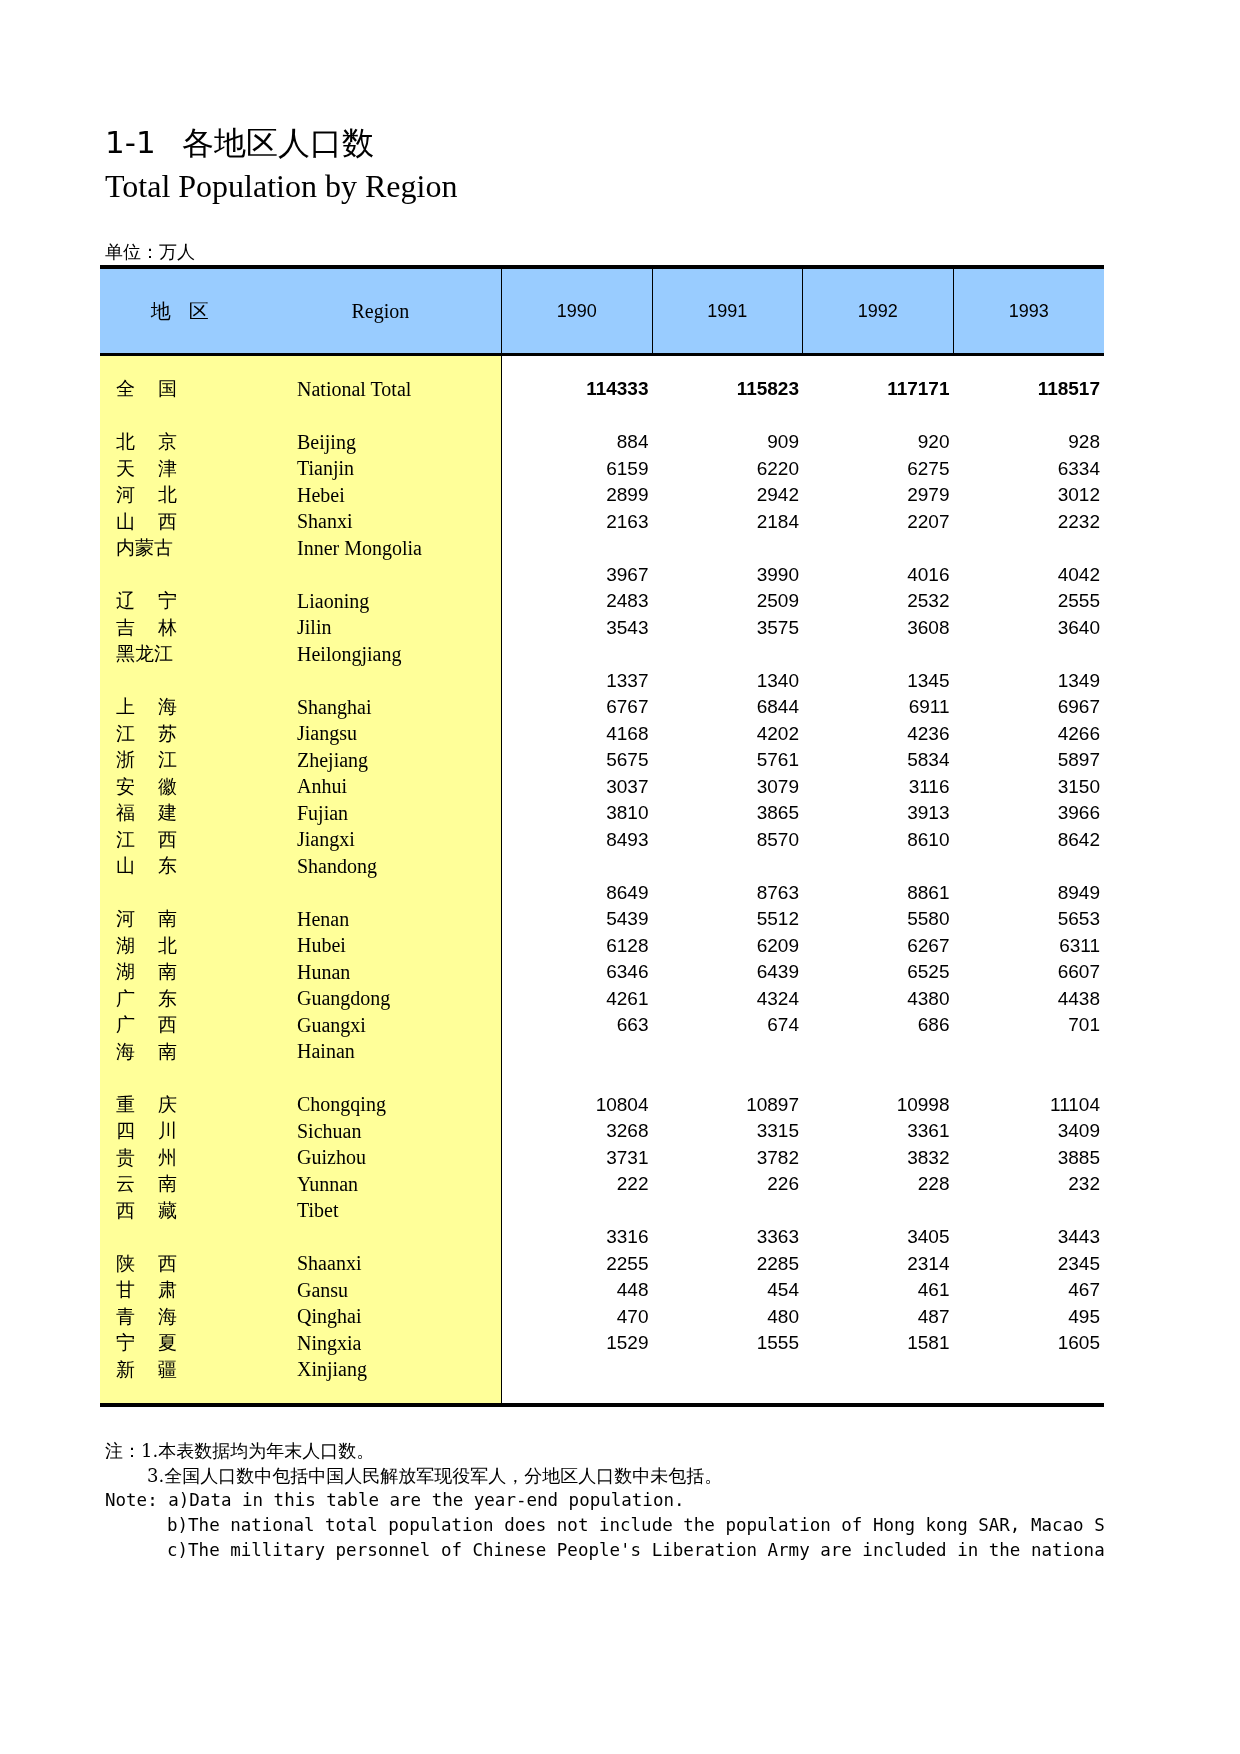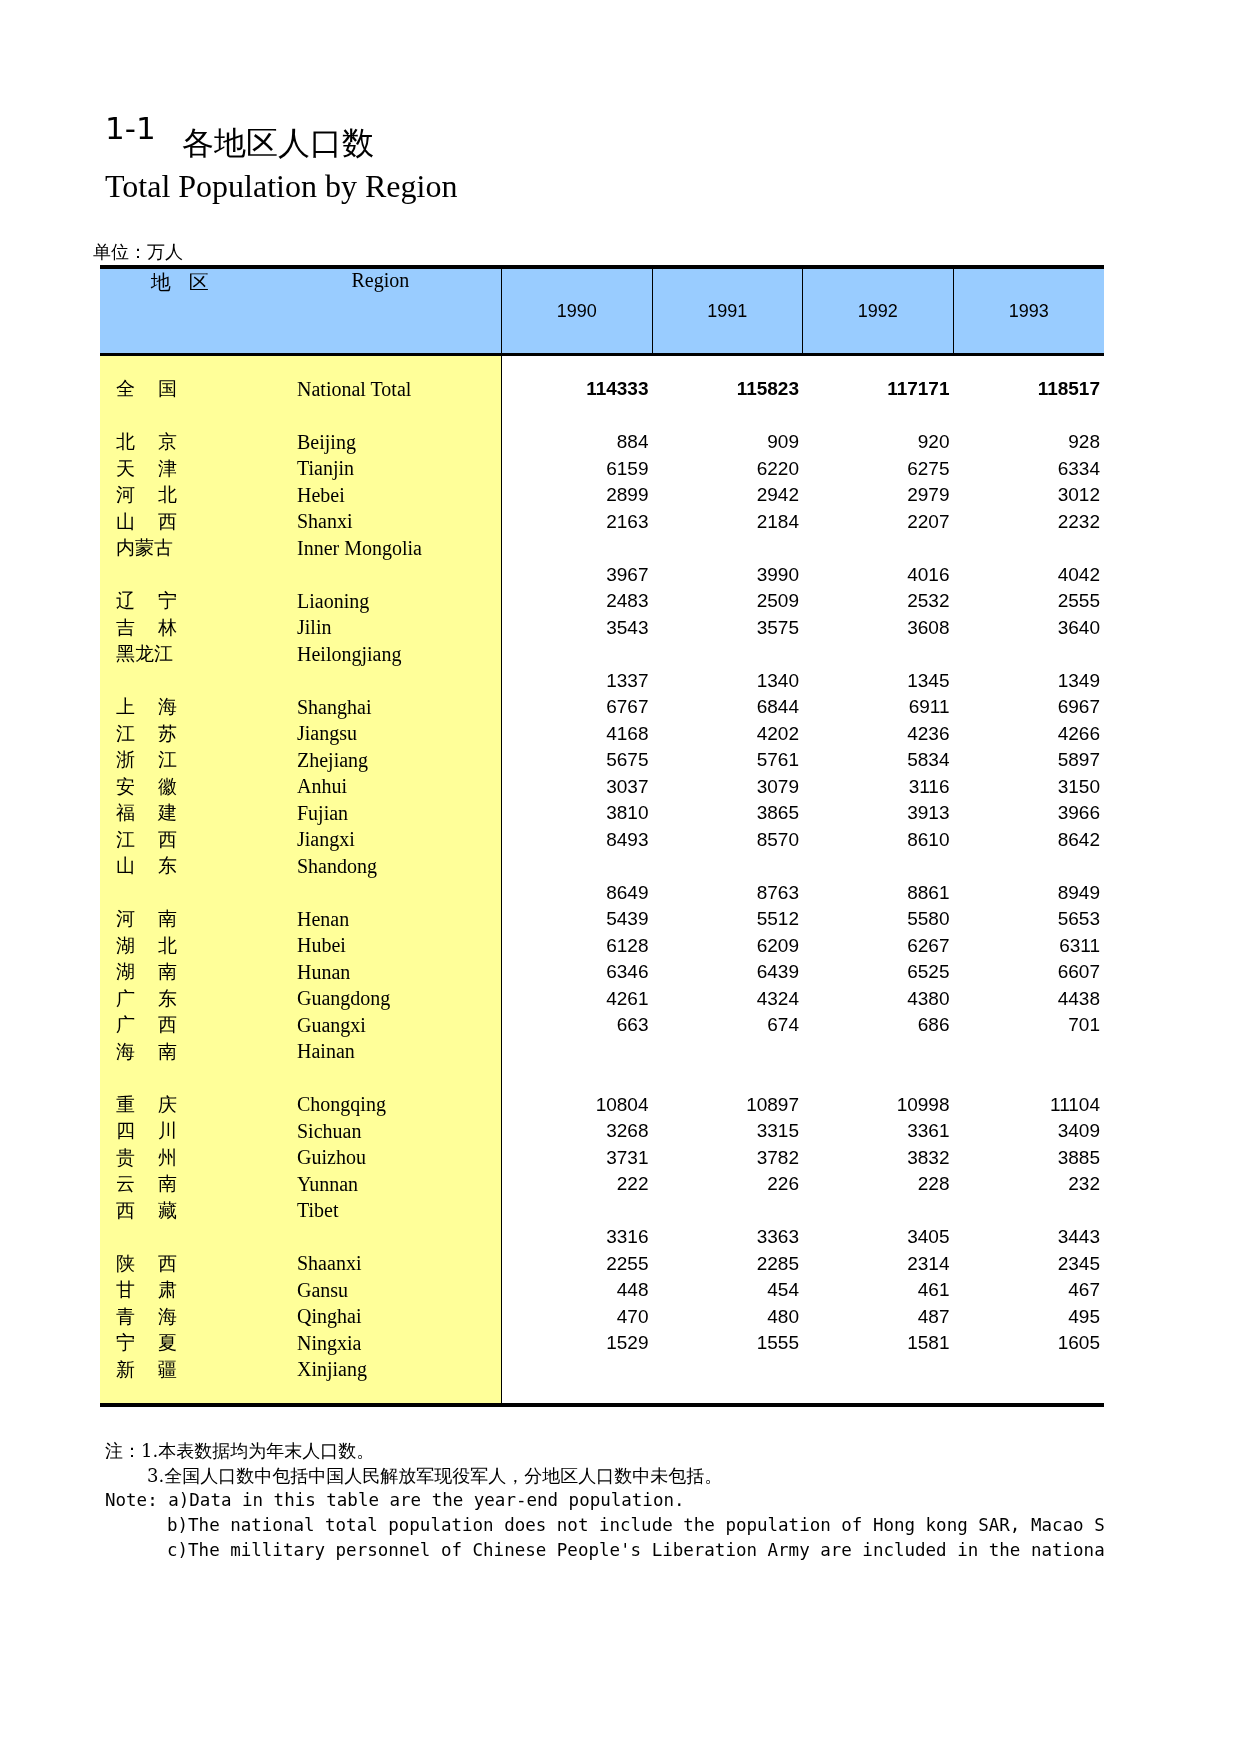--- a/index.html
+++ b/index.html
@@ -1,25 +1,25 @@
 <!DOCTYPE html>
 <html><head>
 <meta charset="utf-8">
 <style>
   html, body { margin: 0; padding: 0; background: #ffffff; }
   body { width: 1240px; height: 1754px; position: relative; overflow: hidden; color: #000; }
-  .title-num { position: absolute; left: 105px; top: 110px; font-family: "DejaVu Sans", sans-serif; font-size: 31px; }
+  .title-num { position: absolute; left: 105px; top: 124px; font-family: "DejaVu Sans", sans-serif; font-size: 31px; }
   .title-cn { position: absolute; left: 182px; top: 122px; font-family: "DejaVu Serif", serif; font-size: 32px; }
   .title-en { position: absolute; left: 105px; top: 168px; font-family: "Liberation Serif", serif; font-size: 32px; }
-  .unit { position: absolute; left: 93px; top: 240px; font-family: "DejaVu Serif", serif; font-size: 18px; }
+  .unit { position: absolute; left: 105px; top: 240px; font-family: "DejaVu Serif", serif; font-size: 18px; }
 
   .table-wrap { position: absolute; left: 100px; top: 265px; width: 1004px; }
   .top-rule { height: 4px; background: #000; }
   .header { display: flex; height: 84px; background: #99ccff; }
-  .header .h-region { width: 402px; display: flex; border-right: 1px solid #000; box-sizing: border-box; font-family: "Liberation Serif", serif; font-size: 20px; }
+  .header .h-region { width: 402px; display: flex; align-items: center; border-right: 1px solid #000; box-sizing: border-box; font-family: "Liberation Serif", serif; font-size: 20px; }
   .h-region .cn { width: 160px; text-align: center; font-family: "DejaVu Serif", serif; letter-spacing: 18px; padding-left: 18px; box-sizing: border-box; }
   .h-region .en { width: 242px; text-align: center; }
   .header .h-year { width: 150.5px; display: flex; align-items: center; justify-content: center; border-right: 1px solid #000; box-sizing: border-box; font-family: "Liberation Sans", sans-serif; font-size: 18px; }
   .header .h-year:last-child { border-right: none; }
   .mid-rule { height: 3px; background: #000; }
 
   .body { display: flex; position: relative; }
   .left-col { width: 402px; background: #ffff99; border-right: 1px solid #000; box-sizing: border-box; padding-top: 20px; padding-bottom: 20px; }
   .right-col { flex: 1; padding-top: 20px; padding-bottom: 20px; }
   .row { height: 26.5px; display: flex; align-items: center; }

